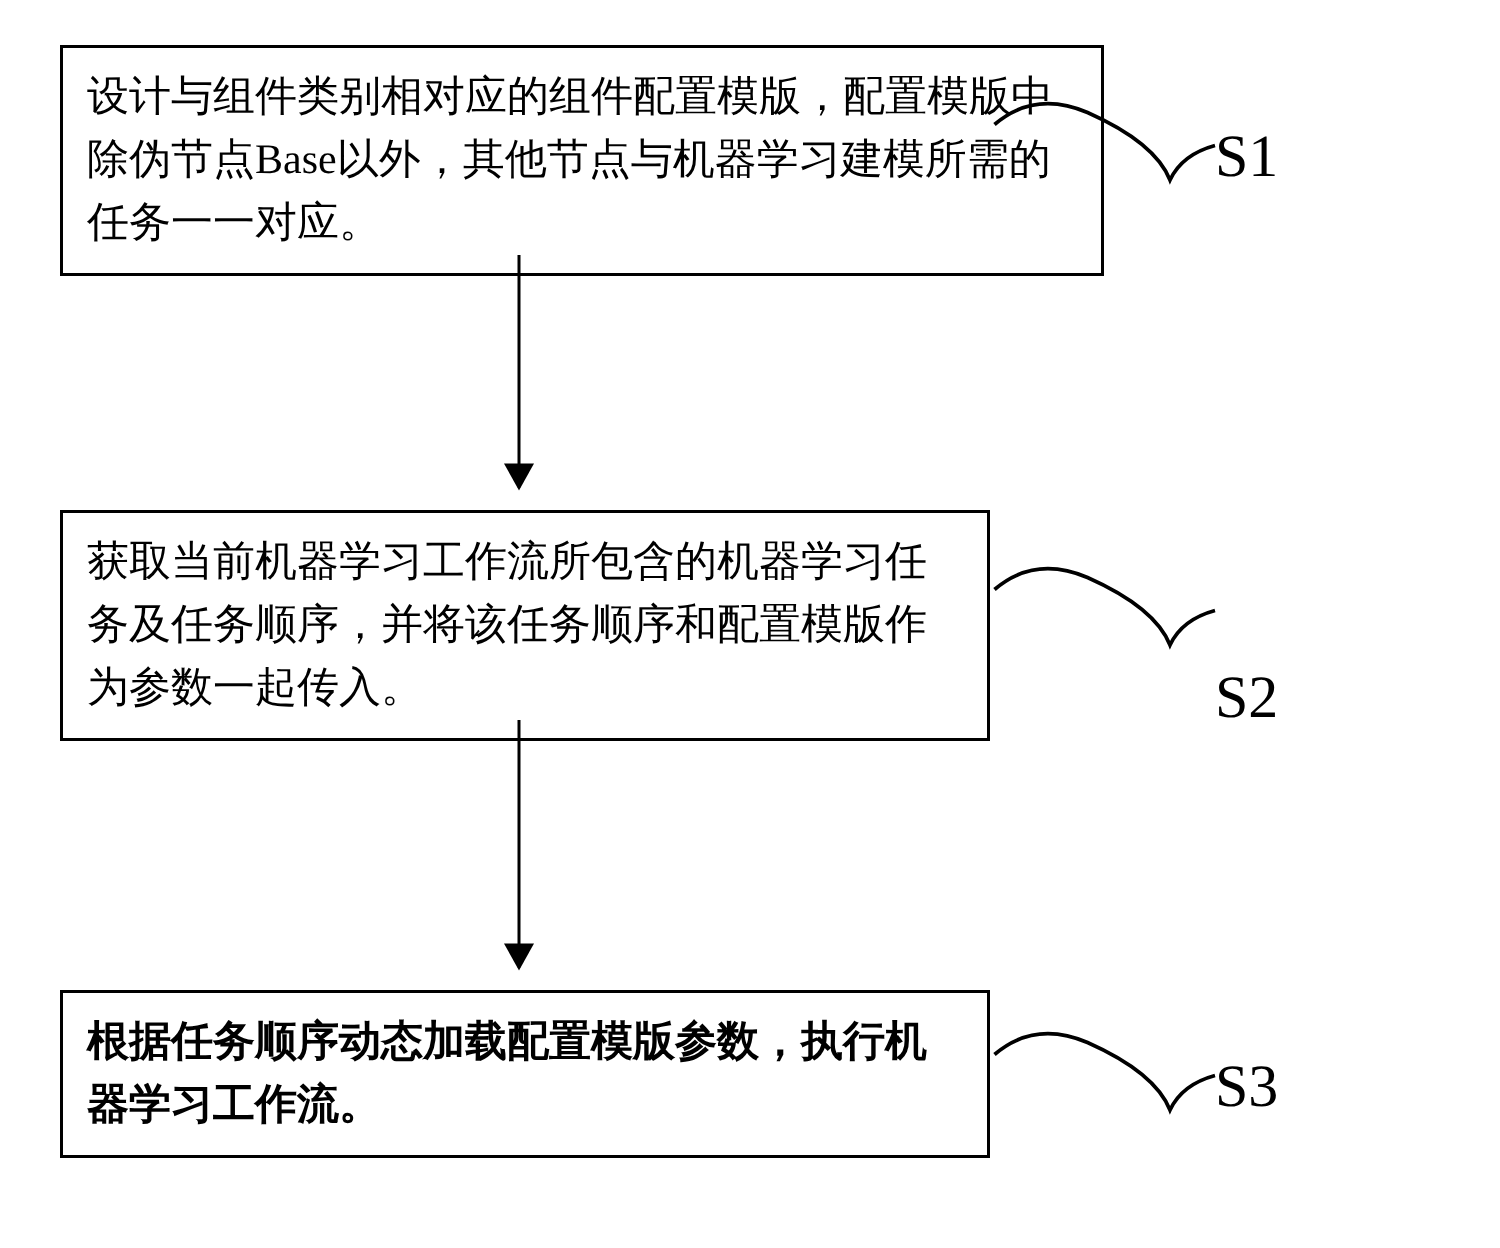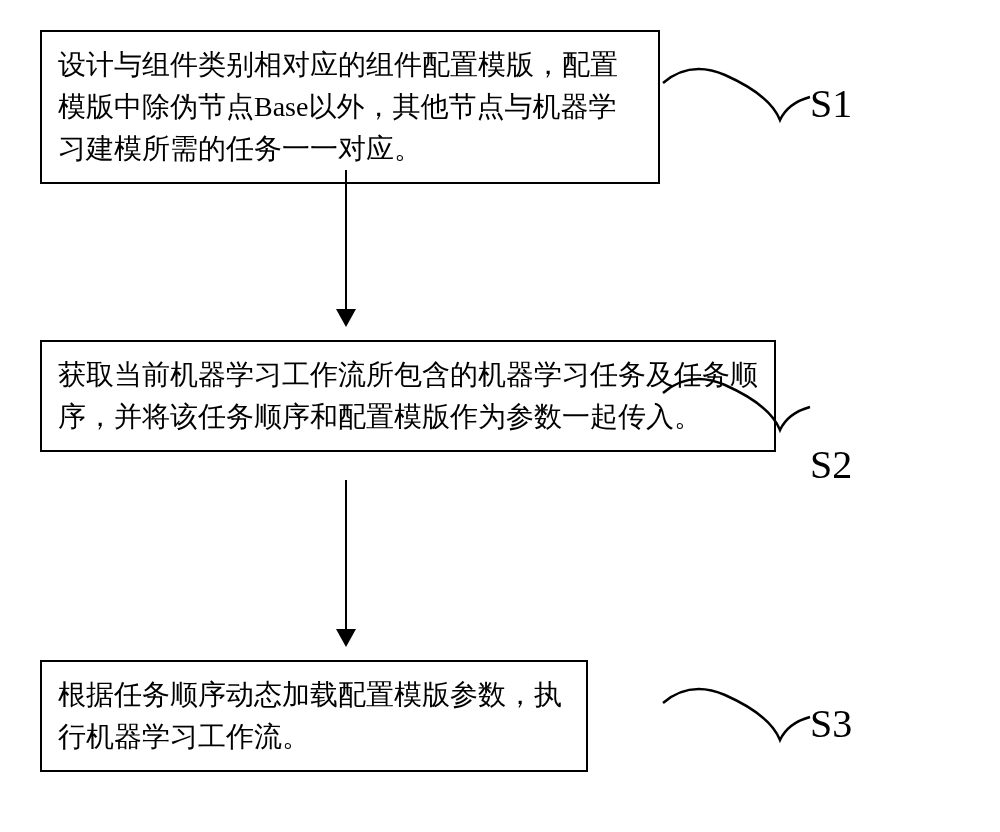--- a/index.html
+++ b/index.html
@@ -24,31 +24,32 @@
       border: 2px solid #000;
       padding: 12px 16px;
       background: #fff;
       font-size: 28px;
       line-height: 1.5;
       text-align: left;
     }
     .box1 {
       left: 40px;
       top: 30px;
-      width: 620px;
+      width: 696px;
     }
     .box2 {
       left: 40px;
       top: 340px;
-      width: 736px;
+      width: 620px;
     }
     .box3 {
       left: 40px;
       top: 660px;
-      width: 548px;
+      width: 620px;
+      font-weight: bold;
     }
     .arrow {
       position: absolute;
       left: 345px;
       width: 2px;
       background: #000;
     }
     .arrow::after {
       content: "";
       position: absolute;

